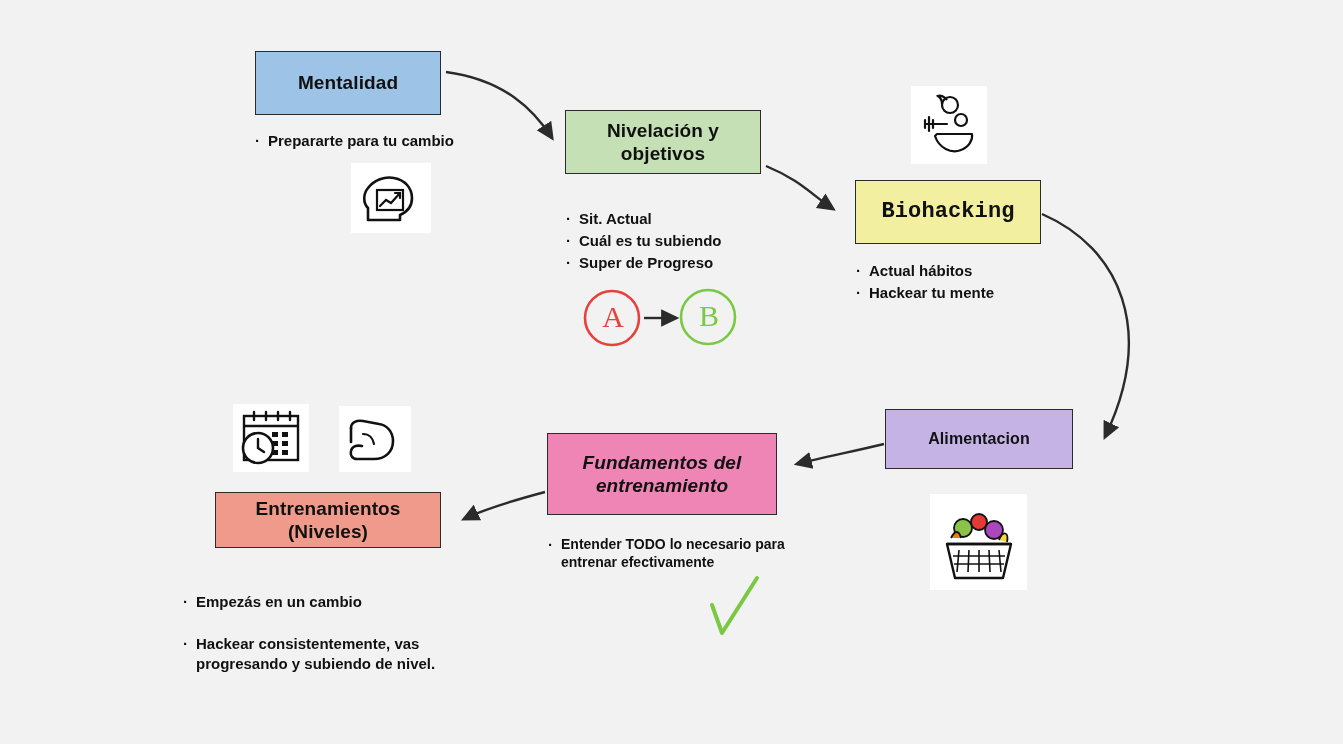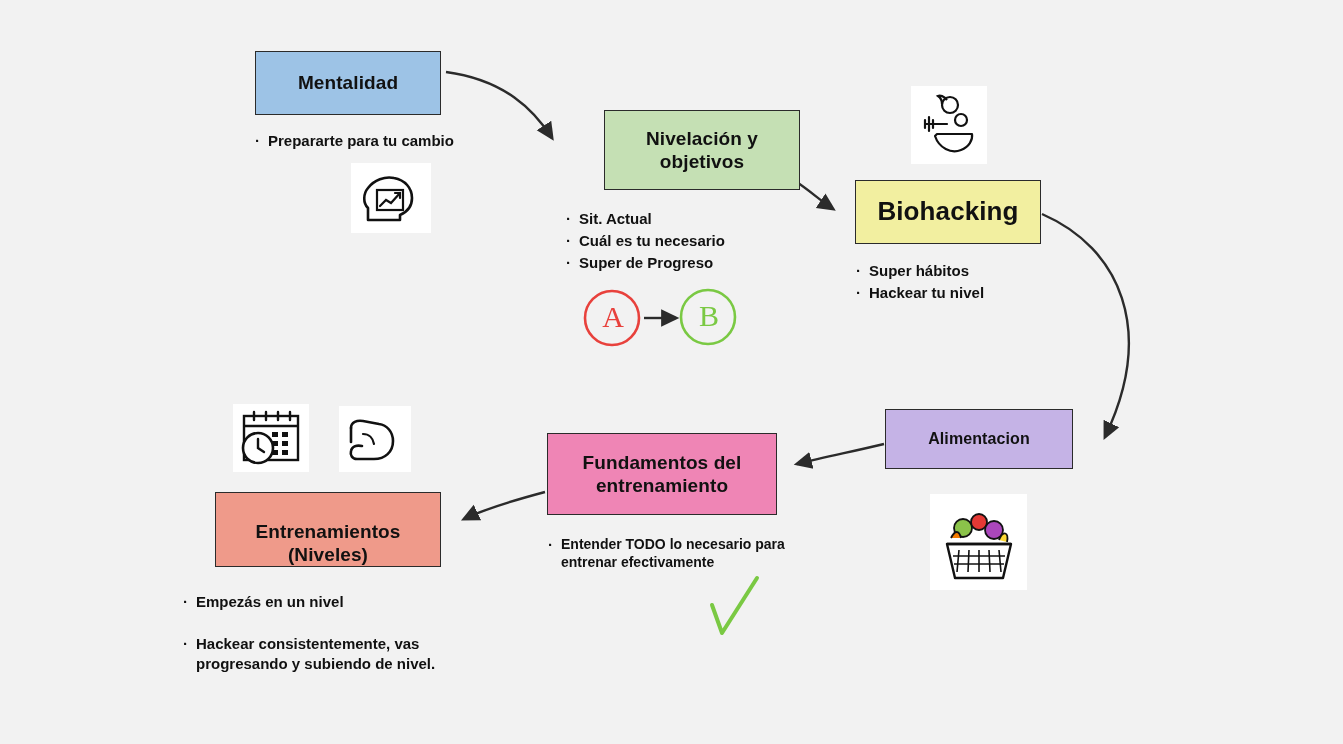--- a/index.html
+++ b/index.html
@@ -107,84 +107,84 @@
     <span class="letter" style="color:#e8413c;">A</span>
   </div>
   <div class="ab-wrap" style="left:694px; top:299px; width:30px; text-align:center;">
     <span class="letter" style="color:#7ac943;">B</span>
   </div>
 
   <div class="node" style="left:255px; top:51px; width:186px; height:64px; background:#9dc3e6; font-size:19px;">
     <span>Mentalidad</span>
   </div>
 
-  <div class="node" style="left:565px; top:110px; width:196px; height:80px; background:#c5e0b4; font-size:19px; padding:0 14px;margin-left:39px;">
+  <div class="node" style="left:565px; top:110px; width:196px; height:64px; background:#c5e0b4; font-size:19px; padding:0 14px;">
     <span>Nivelación y objetivos</span>
   </div>
 
-  <div class="node" style="left:855px; top:180px; width:186px; height:64px; background:#f2efa0; font-size:26px;">
+  <div class="node" style="left:855px; top:180px; width:186px; height:64px; background:#f2efa0; font-size:22px;font-family:Liberation Mono, monospace;">
     <span>Biohacking</span>
   </div>
 
   <div class="node" style="left:885px; top:409px; width:188px; height:60px; background:#c5b3e6; font-size:16px;">
     <span>Alimentacion</span>
   </div>
 
-  <div class="node" style="left:547px; top:433px; width:230px; height:82px; background:#ef85b5; font-size:19px; padding:0 12px;">
+  <div class="node" style="left:547px; top:433px; width:230px; height:82px; background:#ef85b5; font-size:19px; padding:0 12px;font-style:italic;">
     <span>Fundamentos del entrenamiento</span>
   </div>
 
-  <div class="node" style="left:215px; top:492px; width:226px; height:75px; background:#ef9a8a; font-size:19px; padding:0 12px;align-items:flex-end;">
+  <div class="node" style="left:215px; top:492px; width:226px; height:56px; background:#ef9a8a; font-size:19px; padding:0 12px;">
     <span>Entrenamientos (Niveles)</span>
   </div>
 
   <div class="bullets" style="left:255px; top:131px; width:200px; font-size:15px;">
     <div class="bline">
       <span class="dot">·</span>
       <span class="btxt">Prepararte para tu cambio</span>
     </div>
   </div>
 
   <div class="bullets" style="left:566px; top:209px; width:220px; font-size:15px;">
     <div class="bline">
       <span class="dot">·</span>
       <span class="btxt">Sit. Actual</span>
     </div>
     <div class="bline">
       <span class="dot">·</span>
-      <span class="btxt">Cuál es tu necesario</span>
+      <span class="btxt">Cuál es tu subiendo</span>
     </div>
     <div class="bline">
       <span class="dot">·</span>
       <span class="btxt">Super de Progreso</span>
     </div>
   </div>
 
   <div class="bullets" style="left:856px; top:261px; width:230px; font-size:15px;">
     <div class="bline">
       <span class="dot">·</span>
-      <span class="btxt">Super hábitos</span>
-    </div>
-    <div class="bline">
-      <span class="dot">·</span>
-      <span class="btxt">Hackear tu nivel</span>
+      <span class="btxt">Actual hábitos</span>
+    </div>
+    <div class="bline">
+      <span class="dot">·</span>
+      <span class="btxt">Hackear tu mente</span>
     </div>
   </div>
 
   <div class="bullets" style="left:548px; top:535px; width:240px; font-size:14px;">
     <div class="bline">
       <span class="dot">·</span>
       <span class="btxt">Entender TODO lo necesario para entrenar efectivamente</span>
     </div>
   </div>
 
   <div class="bullets" style="left:183px; top:592px; width:330px; font-size:15px;">
     <div class="bline" style="margin-bottom:22px;">
       <span class="dot">·</span>
-      <span class="btxt">Empezás en un nivel</span>
+      <span class="btxt">Empezás en un cambio</span>
     </div>
     <div class="bline">
       <span class="dot">·</span>
       <span class="btxt">Hackear consistentemente, vas progresando y subiendo de nivel.</span>
     </div>
   </div>
 
   <div class="icon-box" style="left:351px; top:163px; width:80px; height:70px;">
     <svg width="62" height="56" viewBox="0 0 62 56">
       <path d="M8,50 L8,38 C3,33 3,24 8,18 C14,10 25,6 34,8 C45,10 52,18 52,28 C52,36 47,42 40,45 L40,50 Z" fill="none" stroke="#111" stroke-width="2.6" stroke-linejoin="round"></path>

